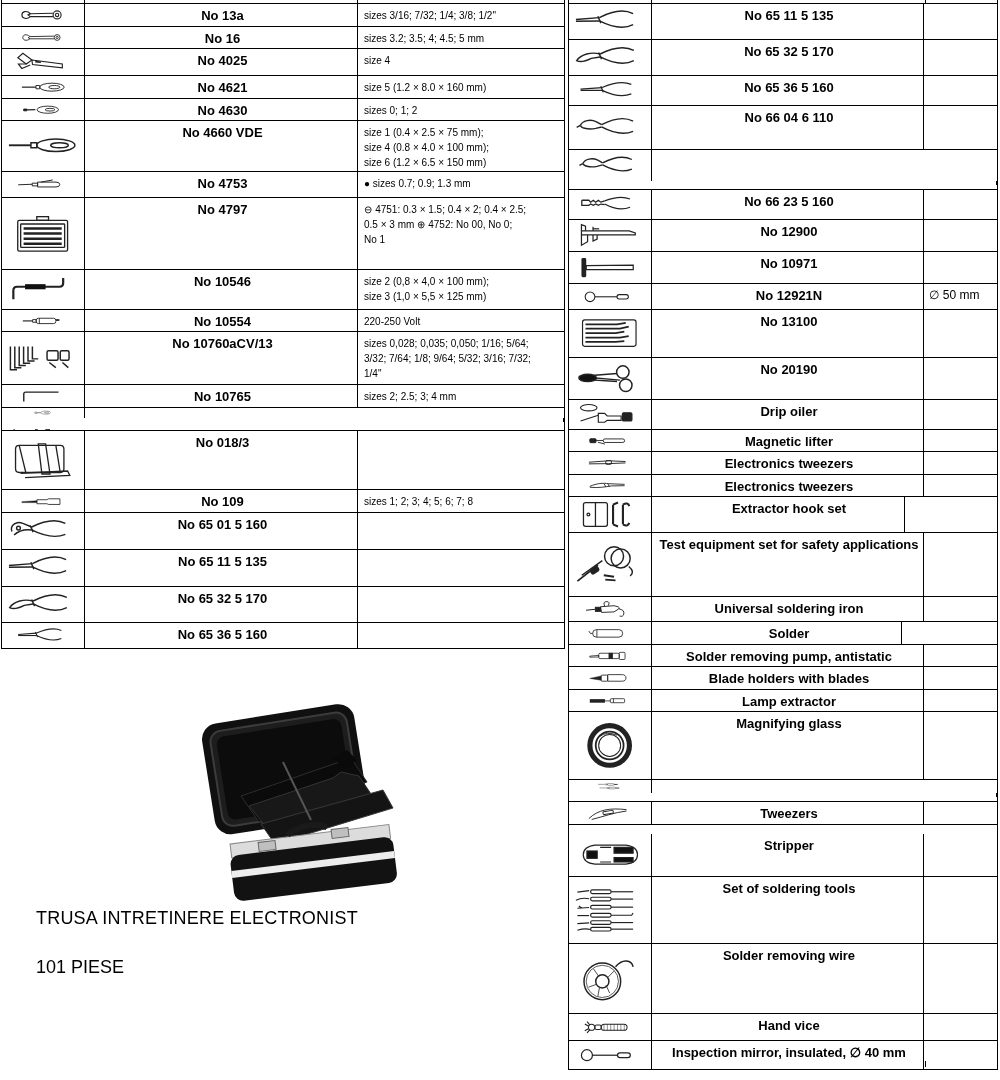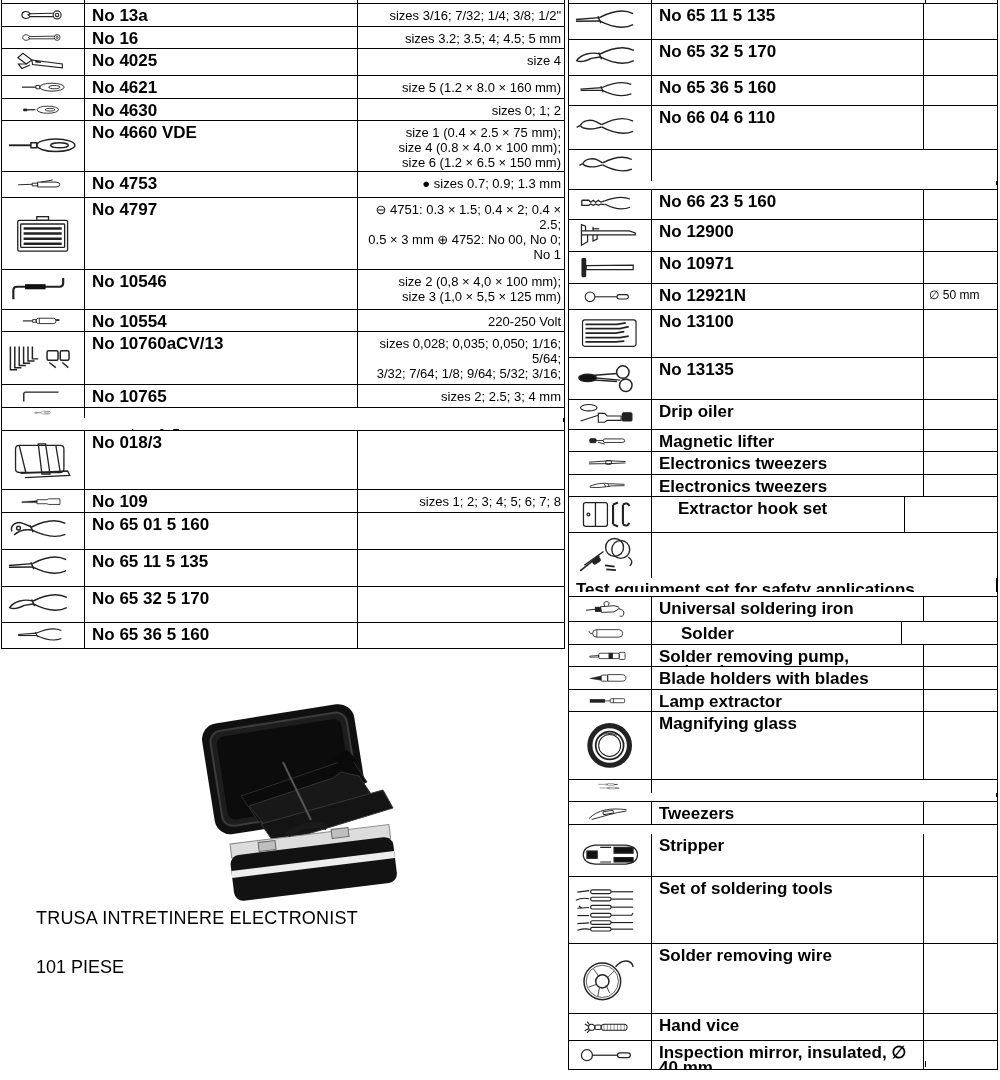--- a/index.html
+++ b/index.html
@@ -6,22 +6,22 @@
   body{width:1000px;height:1080px;background:#fff;font-family:"Liberation Sans",sans-serif;color:#000;}
   .page{position:relative;width:1000px;height:1080px;background:#fff;overflow:hidden;}
   .tbl{position:absolute;border:1px solid #000;box-sizing:border-box;background:#fff;}
   #left-table{left:1px;top:3px;width:564px;}
   #right-table{left:568px;top:3px;width:430px;}
   .row{display:flex;border-bottom:1px solid #000;box-sizing:border-box;align-items:stretch;}
   .row:last-child{border-bottom:none;}
   .cell{box-sizing:border-box;overflow:hidden;}
   .icon-cell{width:83px;min-width:83px;border-right:1px solid #000;display:flex;align-items:center;justify-content:center;padding:1px 2px;}
   .icon-cell svg{max-width:94%;max-height:94%;display:block;}
-  .name-cell{flex:1;border-right:1px solid #000;font-weight:bold;font-size:17px;line-height:15px;padding:4px 4px 0 7px;}
-  .sizes-cell{width:206px;min-width:206px;font-size:13px;line-height:15px;padding:4px 3px 0 6px;white-space:pre-line;text-align:right;}
+  .name-cell{flex:1;border-right:1px solid #000;font-weight:bold;font-size:13px;line-height:15px;padding:4px 4px 0 7px;text-align:center;}
+  .sizes-cell{width:206px;min-width:206px;font-size:10px;line-height:15px;padding:4px 3px 0 6px;white-space:pre-line;}
   .extra-cell{width:73px;min-width:73px;font-size:12px;font-weight:normal;padding:4px 2px 0 5px;}
   .tick{position:absolute;width:1px;background:#000;}
   .kit-title{position:absolute;left:36px;top:908px;font-size:18px;letter-spacing:0.2px;}
   .kit-pieces{position:absolute;left:36px;top:957px;font-size:18px;}
   .case-fig{position:absolute;left:183px;top:698px;width:225px;height:210px;}
 </style>
 </head>
 <body>
 
 <div class="page">
@@ -450,21 +450,21 @@
           <svg viewBox="0 0 100 40" preserveAspectRatio="xMidYMid meet">
             <g fill="none" stroke="#222" stroke-width="2">
               <circle cx="68" cy="11" r="8.5"></circle>
               <circle cx="72" cy="29" r="8.5"></circle>
               <path d="M60 13 L8 17 L64 22"></path>
               <path d="M8 17 L14 21 L60 24"></path>
               <ellipse cx="20" cy="19" rx="12" ry="5" fill="#111"></ellipse>
             </g>
           </svg>
         </div>
-        <div class="cell name-cell">No 13135</div>
+        <div class="cell name-cell">No 20190</div>
         <div class="cell extra-cell"></div>
       </div>
       <div class="row" style="height: 30px;">
         <div class="cell icon-cell">
           <svg viewBox="0 0 100 40" preserveAspectRatio="xMidYMid meet">
             <g fill="none" stroke="#222" stroke-width="1.8">
               <ellipse cx="17" cy="9" rx="13" ry="5"></ellipse>
               <path d="M4 30 L32 21"></path>
               <path d="M32 18 h10 l4 4 h22 v7 h-22 l-4 3 h-10 z"></path>
               <rect x="70" y="17" width="15" height="13" rx="2" fill="#222"></rect>
@@ -522,21 +522,21 @@
               <path d="M29 5 v34"></path>
               <circle cx="19" cy="22" r="2"></circle>
               <path d="M54 8 v28 M54 8 l7 -3 M54 36 l7 3" stroke-width="3"></path>
               <path d="M68 8 v28 M68 8 q7 -4 9 2 M68 36 q7 4 9 -2" stroke-width="3"></path>
             </g>
           </svg>
         </div>
         <div class="cell name-cell">Extractor hook set</div>
         <div class="cell extra-cell"></div>
       </div>
-      <div class="row" style="height: 64px; flex-direction: column;">
+      <div class="row" style="height: 64px;">
         <div class="cell icon-cell">
           <svg viewBox="0 0 100 58" preserveAspectRatio="xMidYMid meet">
             <g fill="none" stroke="#222" stroke-width="2">
               <circle cx="56" cy="18" r="13"></circle>
               <circle cx="65" cy="21" r="13"></circle>
               <path d="M6 52 L34 30" stroke-width="2.4"></path>
               <path d="M12 44 L40 24"></path>
               <rect x="24" y="34" width="11" height="6" rx="2" transform="rotate(-33 30 37)" fill="#222"></rect>
               <path d="M42 44 l14 2 M44 50 l14 1" stroke-width="2.6"></path>
               <path d="M76 32 q9 7 2 13"></path>

